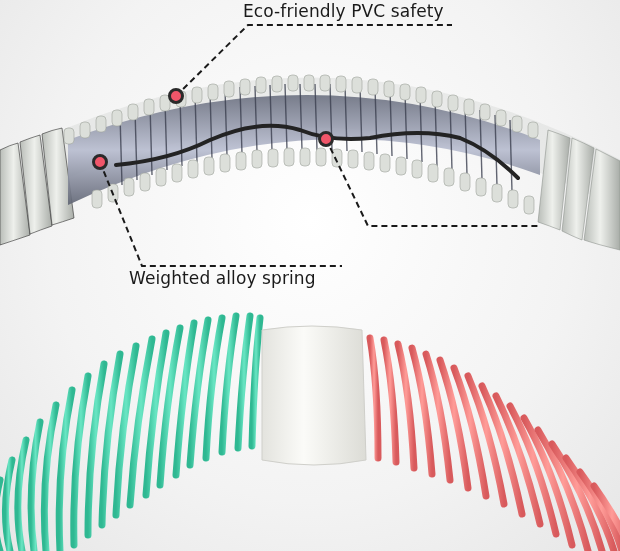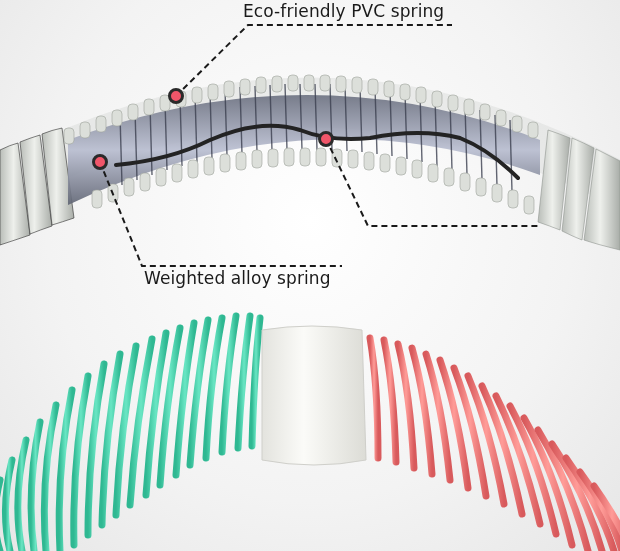--- a/index.html
+++ b/index.html
@@ -208,15 +208,15 @@
         <path d="M580,472 Q612,516 622,551"></path>
         <path d="M594,486 Q622,526 630,551"></path>
       </g>
     </g>
   </svg>
 
   <div class="dot" style="left:176px; top:96px; background:#f0566a;"></div>
   <div class="dot" style="left:326px; top:139px; background:#f0566a;"></div>
   <div class="dot" style="left:100px; top:162px; background:#f0566a;"></div>
 
-  <div class="label" style="left:243px; top:1px;">Eco-friendly PVC spring</div>
-  <div class="label" style="left:144px; top:268px;">Weighted alloy spring</div>
+  <div class="label" style="left:243px; top:1px;">Eco-friendly PVC safety</div>
+  <div class="label" style="left:129px; top:268px;">Weighted alloy spring</div>
 </div>
 
 </body></html>

